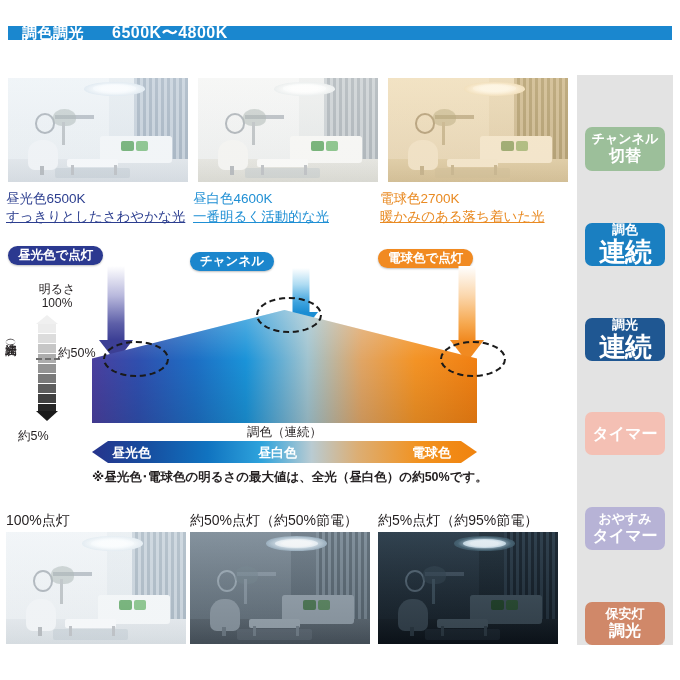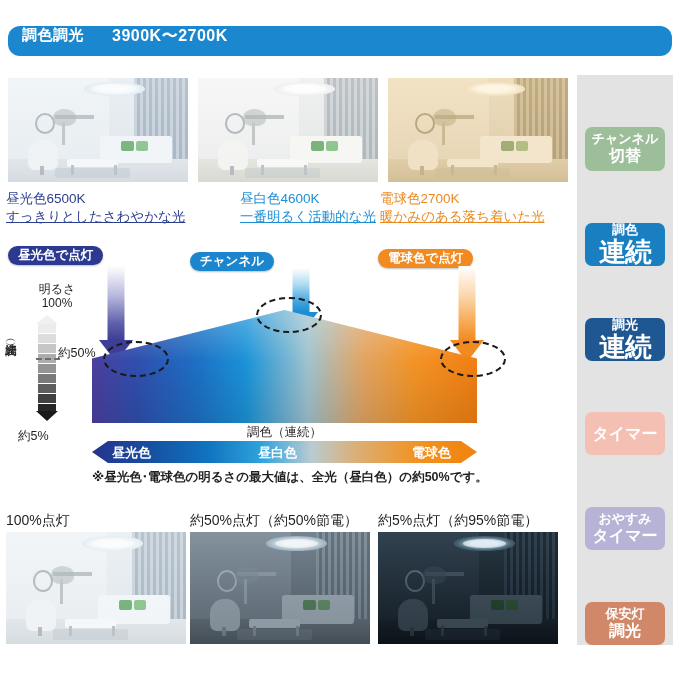--- a/index.html
+++ b/index.html
@@ -8,23 +8,23 @@
     width:680px;height:680px;
     background:#ffffff;
     font-family:"Liberation Sans","DejaVu Sans",sans-serif;
     overflow:hidden;
     position:relative;
   }
   .page{position:relative;width:680px;height:680px;}
 
   
   .header{
-    position:absolute;left:8px;top:26px;width:664px;height:30px;
+    position:absolute;left:8px;top:26px;width:664px;height:14px;
     background:#1a87cf;
-    display:flex;border-radius:12px;
+    display:flex;align-items:center;
   }
   .header .h-title{
     color:#ffffff;font-size:15px;font-weight:700;margin-left:14px;letter-spacing:.5px;
   }
   .header .h-range{
     color:#ffffff;font-size:16px;font-weight:700;margin-left:28px;letter-spacing:.5px;
   }
 
   
   .sidebar{
@@ -228,21 +228,21 @@
   .bphoto.q2{left:190px;}
   .bphoto.q3{left:378px;}
 </style>
 </head>
 <body>
 
 <div class="page">
 
   <div class="header">
     <span class="h-title">調色調光</span>
-    <span class="h-range">3900K〜2700K</span>
+    <span class="h-range">6500K〜4800K</span>
   </div>
 
   <div class="photo-row">
 
     <div class="photo p1">
       <div class="room" style="background:#eef1f4">
         <div class="wall" style="background:linear-gradient(to bottom,#f2f5f7,#e6ebee)"></div>
         <div class="wall2" style="background:linear-gradient(to bottom,#e8edf0,#dde3e8)"></div>
         <div class="blinds" style="background:repeating-linear-gradient(to right,#c2ccd6 0 3px,#9fadbb 3px 6px)"></div>
         <div class="floor" style="background:linear-gradient(to bottom,#e0e4e8,#d3d9de)"></div>
@@ -316,21 +316,21 @@
         <div class="chair-stem" style="background:#bfae8b"></div>
         <div class="overlay" style="background:linear-gradient(to bottom,rgba(250,226,178,.28),rgba(230,200,150,.14))"></div>
       </div>
     </div>
   </div>
 
   <div class="cap c1" style="color: rgb(44, 62, 143);">
     <span class="l1">昼光色6500K</span>
     <span class="l2">すっきりとしたさわやかな光</span>
   </div>
-  <div class="cap c2" style="color: rgb(31, 143, 212); margin-left: 47px;">
+  <div class="cap c2" style="color: rgb(31, 143, 212);">
     <span class="l1">昼白色4600K</span>
     <span class="l2">一番明るく活動的な光</span>
   </div>
   <div class="cap c3" style="color: rgb(233, 138, 34);">
     <span class="l1">電球色2700K</span>
     <span class="l2">暖かみのある落ち着いた光</span>
   </div>
 
   <div class="pill b1">昼光色で点灯</div>
   <div class="pill b2">チャンネル</div>

